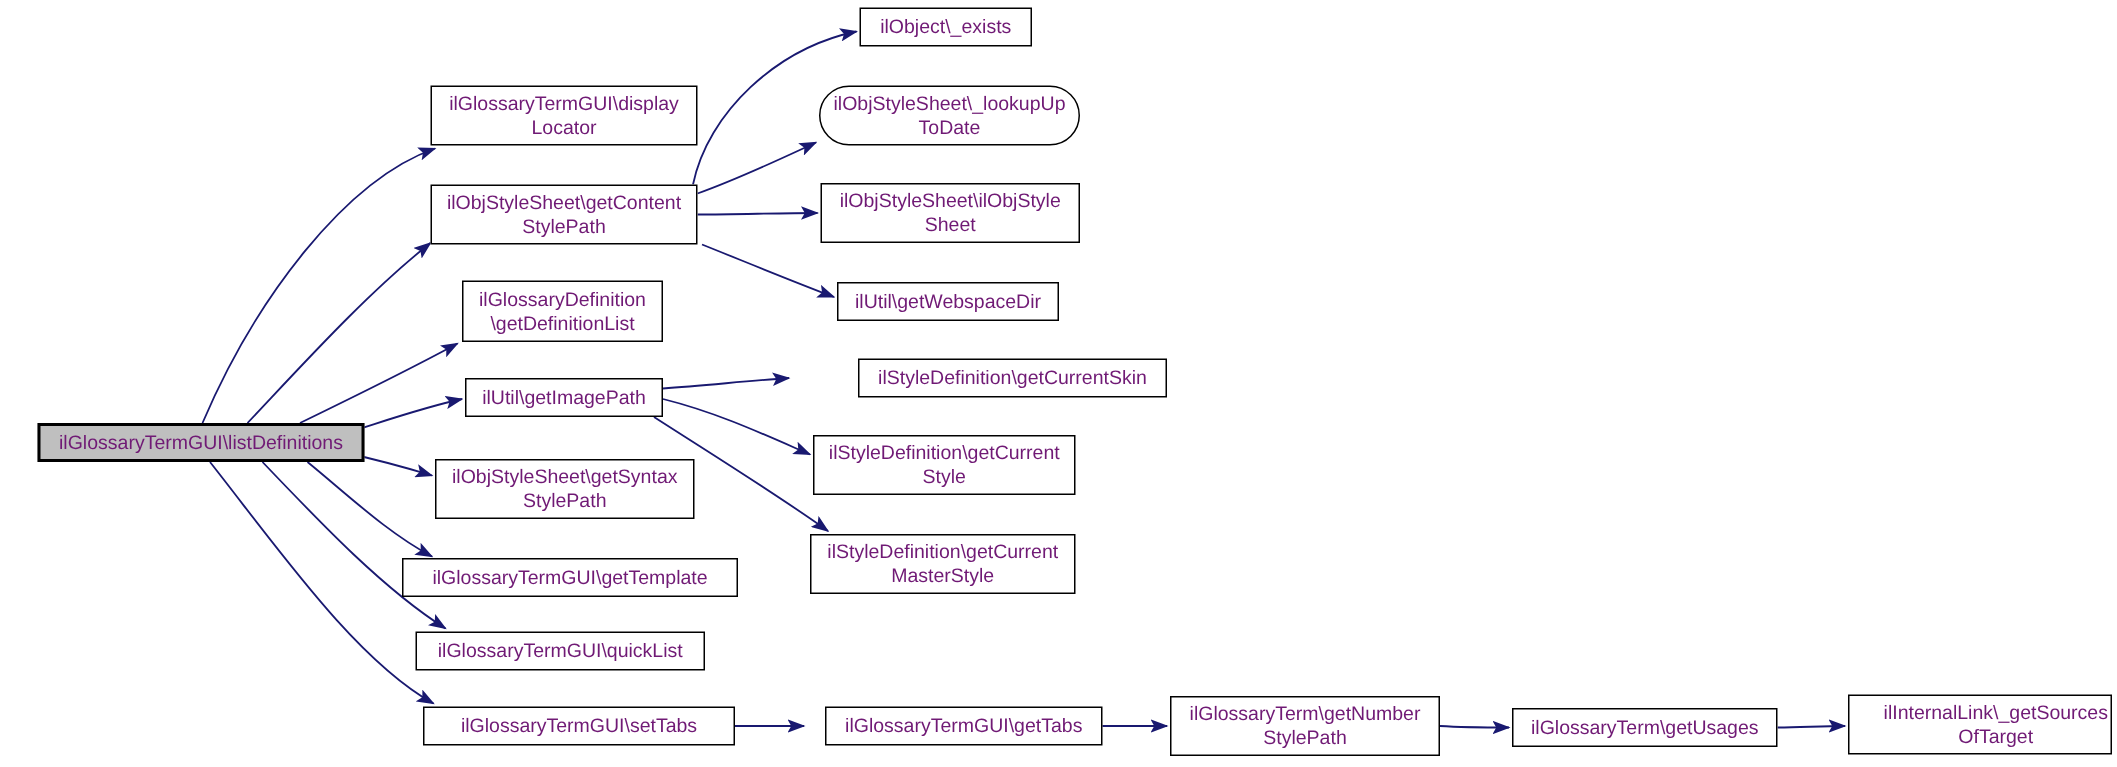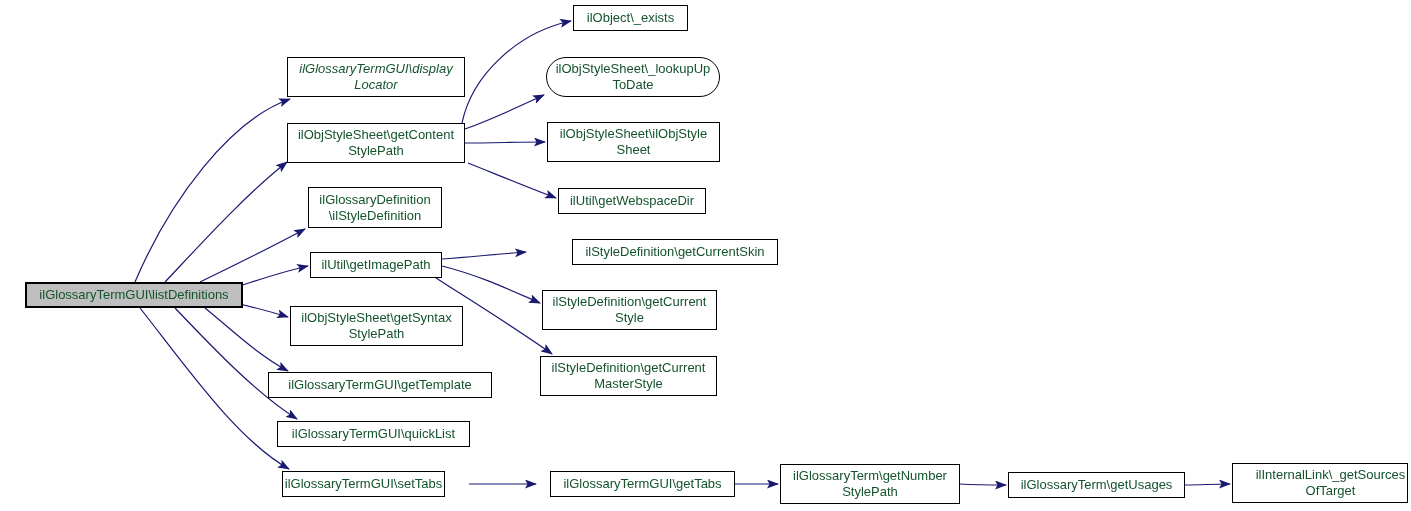--- a/index.html
+++ b/index.html
@@ -25,21 +25,21 @@
     position: absolute;
     box-sizing: border-box;
     background: #ffffff;
     border: 1px solid #000000;
     display: flex;
     flex-direction: column;
     align-items: center;
     justify-content: center;
     font-size: 13px;
     line-height: 16px;
-    color: #14532d;
+    color: #701a75;
     white-space: nowrap;
     text-align: center;
     cursor: pointer;
   }
   .node.focus {
     background: #bfbfbf;
     border-width: 2px;
     cursor: default;
     margin-left: 20px;
   }
@@ -71,21 +71,21 @@
       <path d="M436,278 C478,305 520,331 552,354" fill="none" stroke="#191970" stroke-width="1.2" marker-end="url(#arrowhead)"></path>
       <path d="M469,484 C492,484 514,484 536,484" fill="none" stroke="#191970" stroke-width="1.2" marker-end="url(#arrowhead)"></path>
       <path d="M723,484 C742,484 760,484 778,484" fill="none" stroke="#191970" stroke-width="1.2" marker-end="url(#arrowhead)"></path>
       <path d="M960,484 C976,485 991,485 1006,485" fill="none" stroke="#191970" stroke-width="1.2" marker-end="url(#arrowhead)"></path>
       <path d="M1185,485 C1200,485 1214,484 1230,484" fill="none" stroke="#191970" stroke-width="1.2" marker-end="url(#arrowhead)"></path>
     </svg>
   <div id="nodes">
       <div class="node focus" title="ilGlossaryTermGUI\listDefinitions" style="left: 5px; top: 282px; width: 218px; height: 26px;">
         <div>ilGlossaryTermGUI\listDefinitions</div>
       </div>
-      <div class="node" title="ilGlossaryTermGUI\displayLocator" style="left: 287px; top: 57px; width: 178px; height: 40px; font-style: italic;">
+      <div class="node" title="ilGlossaryTermGUI\displayLocator" style="left: 287px; top: 57px; width: 178px; height: 40px;">
         <div>ilGlossaryTermGUI\display</div>
         <div>Locator</div>
       </div>
       <div class="node" title="ilObjStyleSheet\getContentStylePath" style="left: 287px; top: 123px; width: 178px; height: 40px;">
         <div>ilObjStyleSheet\getContent</div>
         <div>StylePath</div>
       </div>
       <div class="node" title="ilObject\_exists" style="left: 573px; top: 5px; width: 115px; height: 26px;">
         <div>ilObject\_exists</div>
       </div>
@@ -95,21 +95,21 @@
       </div>
       <div class="node" title="ilObjStyleSheet\ilObjStyleSheet" style="left: 547px; top: 122px; width: 173px; height: 40px;">
         <div>ilObjStyleSheet\ilObjStyle</div>
         <div>Sheet</div>
       </div>
       <div class="node" title="ilUtil\getWebspaceDir" style="left: 558px; top: 188px; width: 148px; height: 26px;">
         <div>ilUtil\getWebspaceDir</div>
       </div>
       <div class="node" title="ilGlossaryDefinition\getDefinitionList" style="left: 308px; top: 187px; width: 134px; height: 41px;">
         <div>ilGlossaryDefinition</div>
-        <div>\ilStyleDefinition</div>
+        <div>\getDefinitionList</div>
       </div>
       <div class="node" title="ilUtil\getImagePath" style="left: 310px; top: 252px; width: 132px; height: 26px;">
         <div>ilUtil\getImagePath</div>
       </div>
       <div class="node" title="ilStyleDefinition\getCurrentSkin" style="left: 528px; top: 239px; width: 206px; height: 26px; margin-left: 44px;">
         <div>ilStyleDefinition\getCurrentSkin</div>
       </div>
       <div class="node" title="ilStyleDefinition\getCurrentStyle" style="left: 542px; top: 290px; width: 175px; height: 40px;">
         <div>ilStyleDefinition\getCurrent</div>
         <div>Style</div>
@@ -121,21 +121,21 @@
       <div class="node" title="ilObjStyleSheet\getSyntaxStylePath" style="left: 290px; top: 306px; width: 173px; height: 40px;">
         <div>ilObjStyleSheet\getSyntax</div>
         <div>StylePath</div>
       </div>
       <div class="node" title="ilGlossaryTermGUI\getTemplate" style="left: 268px; top: 372px; width: 224px; height: 26px;">
         <div>ilGlossaryTermGUI\getTemplate</div>
       </div>
       <div class="node" title="ilGlossaryTermGUI\quickList" style="left: 277px; top: 421px; width: 193px; height: 26px;">
         <div>ilGlossaryTermGUI\quickList</div>
       </div>
-      <div class="node" title="ilGlossaryTermGUI\setTabs" style="left: 282px; top: 471px; width: 163px; height: 26px;">
+      <div class="node" title="ilGlossaryTermGUI\setTabs" style="left: 282px; top: 471px; width: 208px; height: 26px;">
         <div>ilGlossaryTermGUI\setTabs</div>
       </div>
       <div class="node" title="ilGlossaryTermGUI\getTabs" style="left: 550px; top: 471px; width: 185px; height: 26px;">
         <div>ilGlossaryTermGUI\getTabs</div>
       </div>
       <div class="node" title="ilGlossaryTerm\getNumberOfUsages" style="left: 780px; top: 464px; width: 180px; height: 40px;">
         <div>ilGlossaryTerm\getNumber</div>
         <div>StylePath</div>
       </div>
       <div class="node" title="ilGlossaryTerm\getUsages" style="left: 1008px; top: 472px; width: 177px; height: 26px; align-items: center;">

